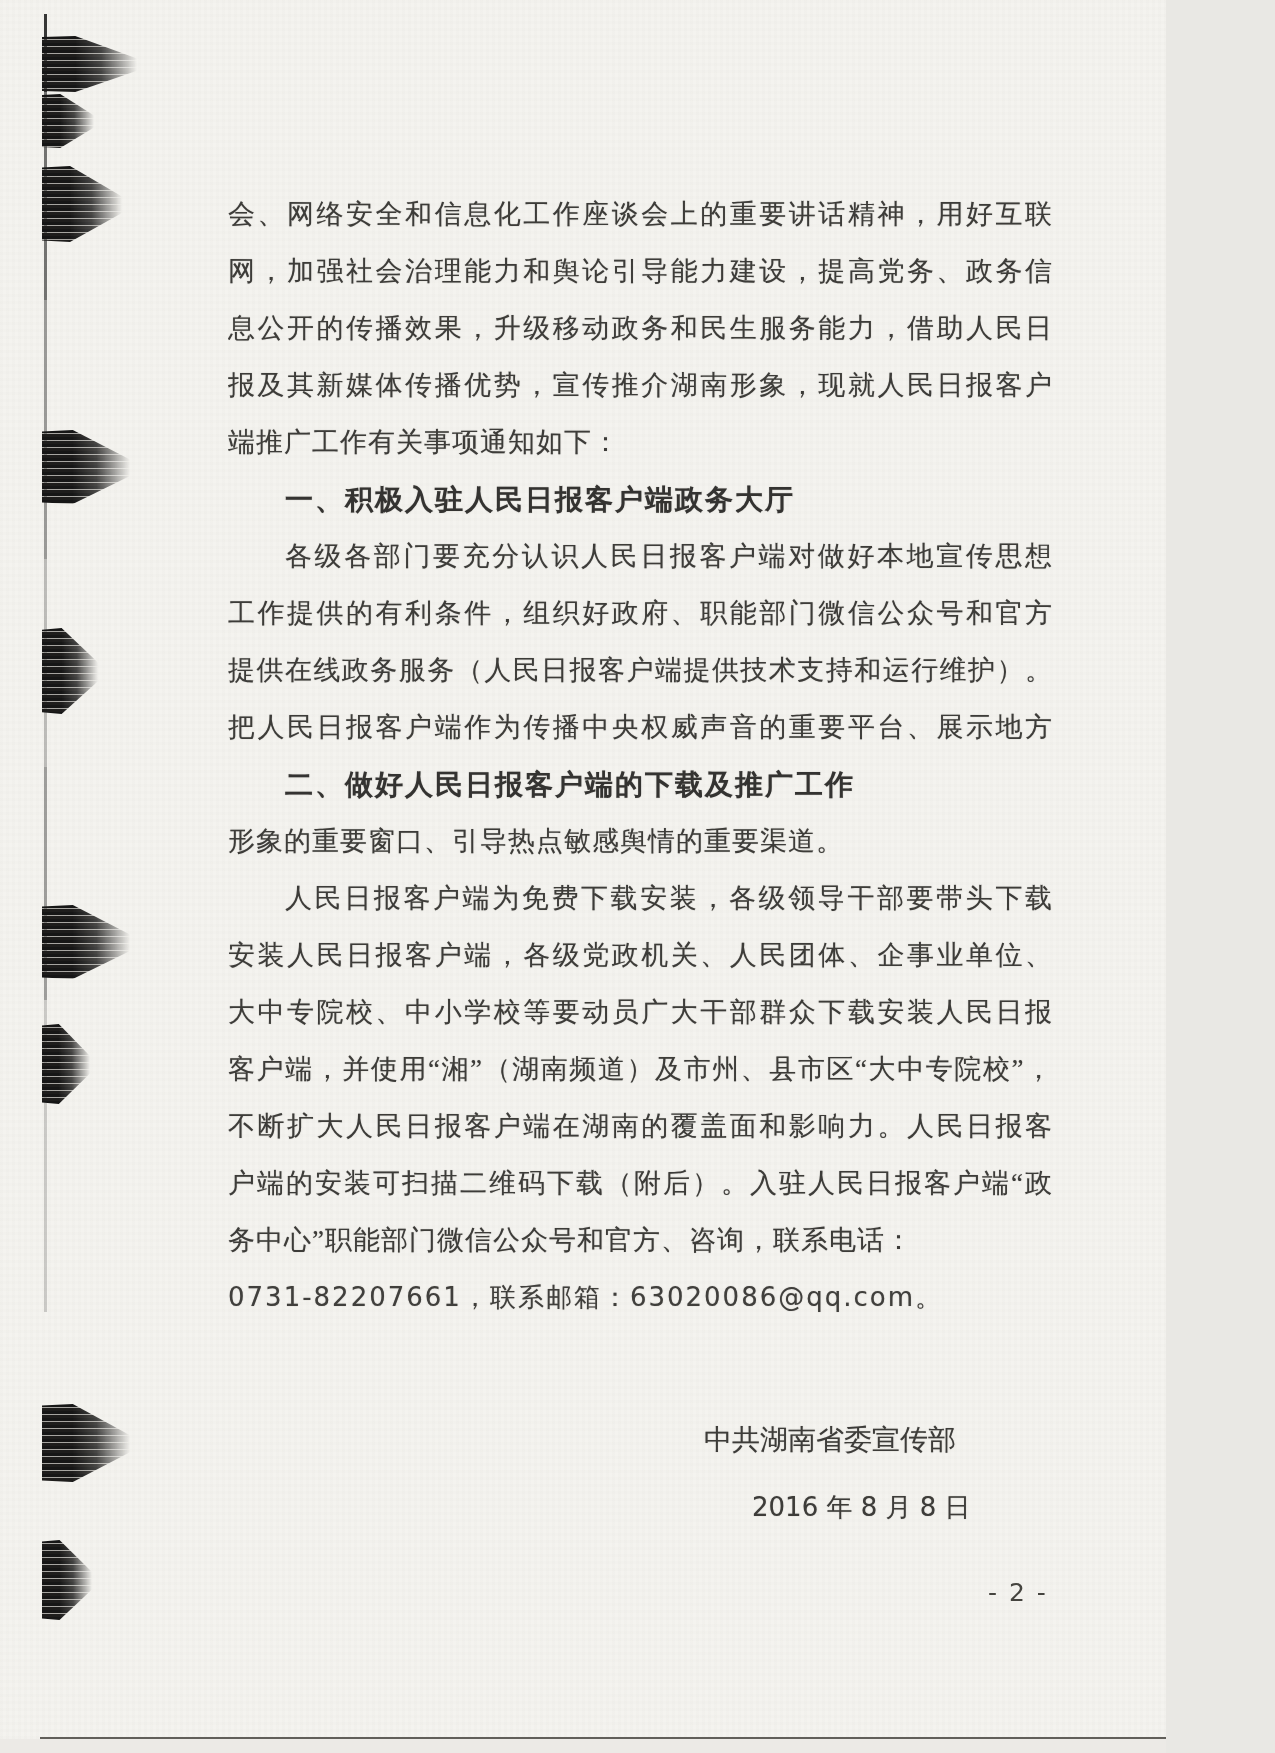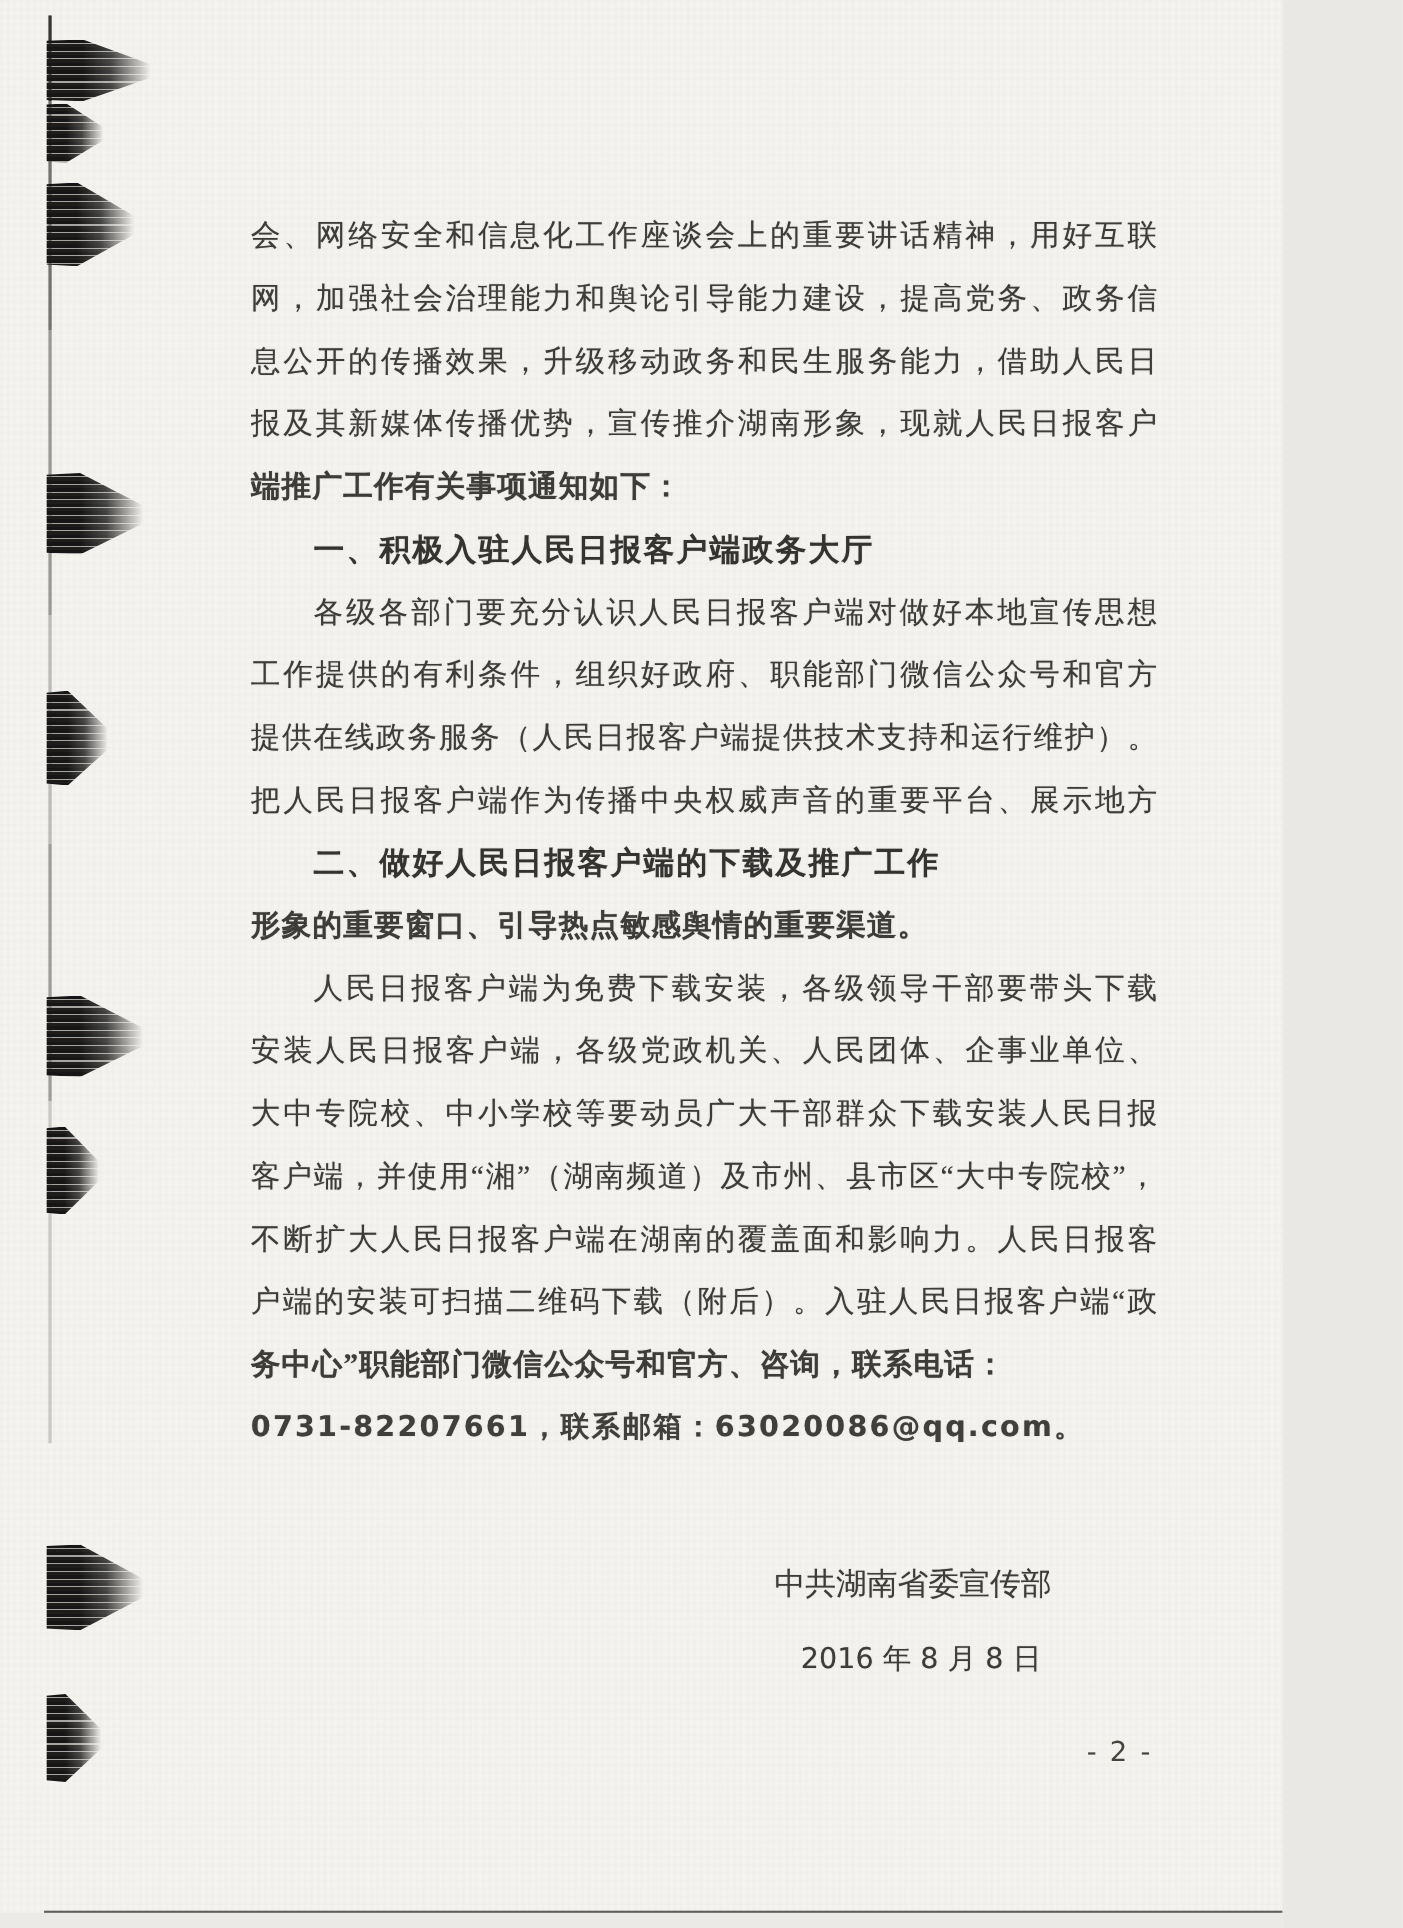--- a/index.html
+++ b/index.html
@@ -11,35 +11,35 @@
       repeating-linear-gradient(0deg, rgba(120,118,108,.014) 0 3px, transparent 3px 7px);
     font-family:"Liberation Serif", serif;
   }
   
   .doc{
     position:absolute;left:228px;top:186px;width:824px;
     font-size:27px;line-height:57px;color:#3d3c39;
     text-shadow:0 0 1px rgba(70,68,64,.45);
   }
   .ln{height:57px;overflow:hidden;text-align:justify;text-align-last:justify;}
-  .ln.end{text-align-last:left;letter-spacing:1px;font-weight:bold;}
+  .ln.end{text-align-last:left;letter-spacing:1px;}
   .ln.indent{padding-left:57px;}
   .ln.head{
     text-align-last:left;padding-left:57px;
-    font-family:Liberation Sans, sans-serif;font-weight:700;
+    font-family:Liberation Serif, serif;font-weight:700;
     color:#343331;letter-spacing:2px;font-size:28px;
   }
   .ln.num{font-family:"DejaVu Sans", "Liberation Sans", sans-serif;font-size:26px;letter-spacing:2px;color:#403f3c;}
   .signature{
     position:absolute;left:704px;top:1421px;width:260px;
     font-size:28px;letter-spacing:0;color:#3d3c39;
     text-shadow:0 0 1px rgba(70,68,64,.45);
   }
   .docdate{
-    position:absolute;left:728px;top:1490px;width:260px;
+    position:absolute;left:752px;top:1490px;width:260px;
     font-size:26px;color:#3d3c39;
     font-family:"DejaVu Sans", "Liberation Serif", serif;
     text-shadow:0 0 1px rgba(70,68,64,.45);
   }
   .pagenum{
     position:absolute;left:988px;top:1578px;
     font-size:25px;letter-spacing:2px;color:#45443f;
     font-family:"DejaVu Sans", "Liberation Sans", sans-serif;
   }
   

